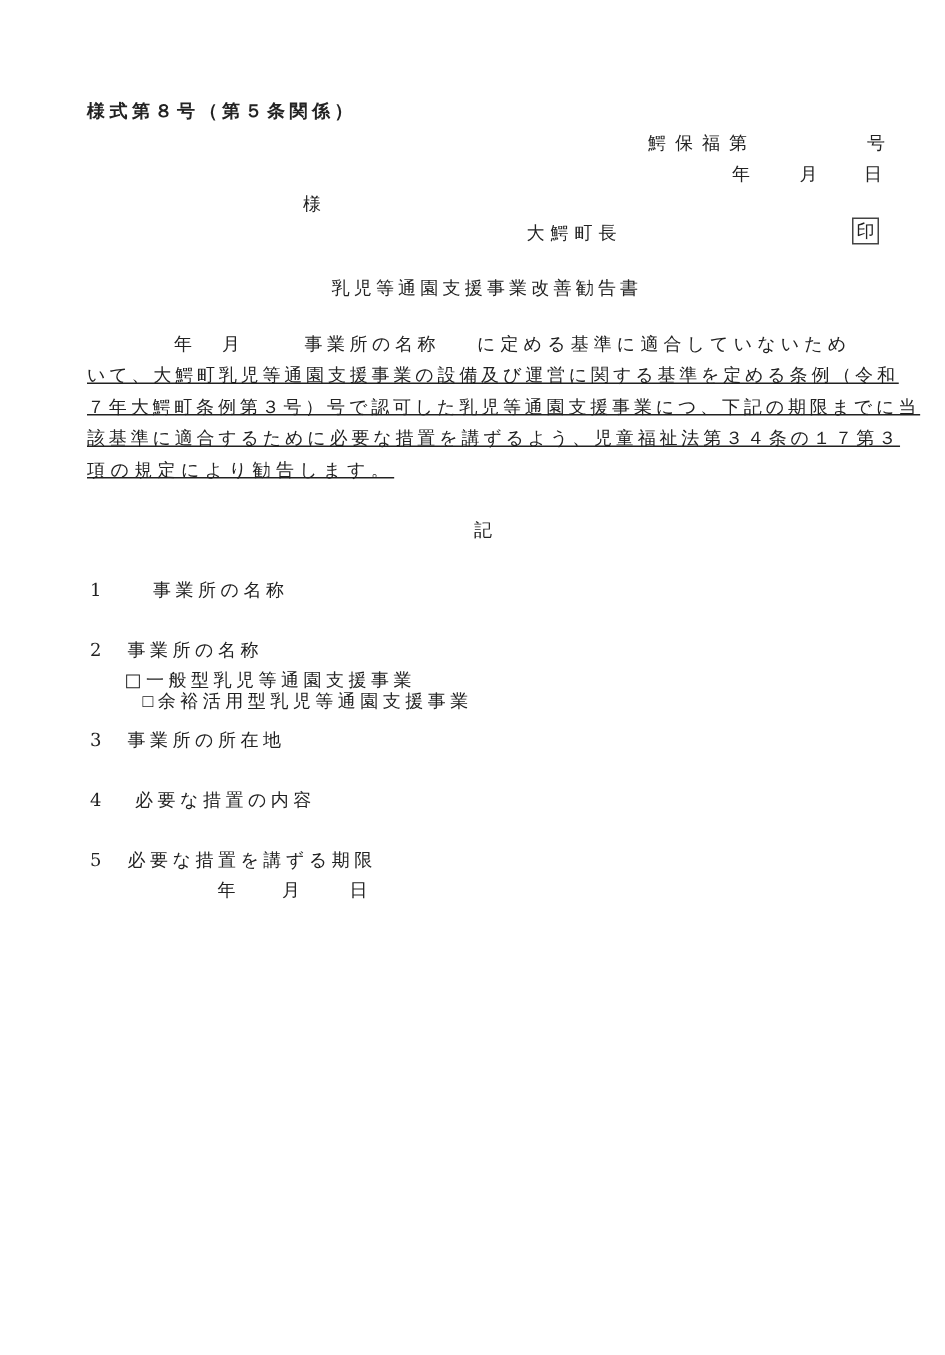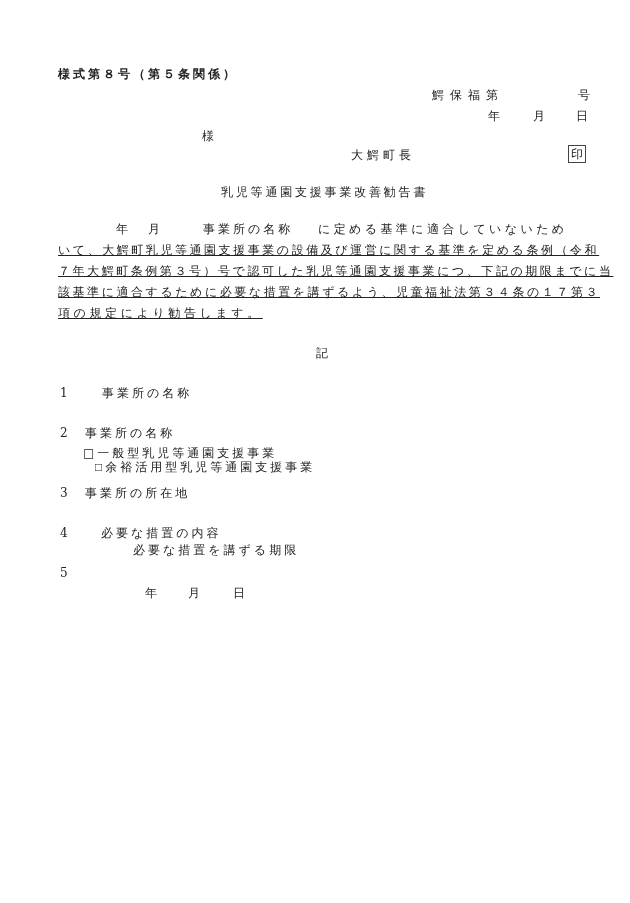--- a/index.html
+++ b/index.html
@@ -57,21 +57,21 @@
 
     <div class="abs" style="left:60px; top:426px;">2</div>
     <div class="abs" style="left:85px; top:426px;">事業所の名称</div>
     <div class="abs" style="left:83px; top:446px;">□一般型乳児等通園支援事業</div>
     <div class="abs" style="left:95px; top:461px;font-family:Liberation Mono, monospace;">□余裕活用型乳児等通園支援事業</div>
 
     <div class="abs" style="left:60px; top:486px;">3</div>
     <div class="abs" style="left:85px; top:486px;">事業所の所在地</div>
 
     <div class="abs" style="left:60px; top:526px;">4</div>
-    <div class="abs" style="left:101px; top:526px;text-align:right;">必要な措置の内容</div>
+    <div class="abs" style="left:90px; top:526px;text-align:right;">必要な措置の内容</div>
 
     <div class="abs" style="left:60px; top:566px;">5</div>
-    <div class="abs" style="left:85px; top:543px;margin-left:48px;">必要な措置を講ずる期限</div>
+    <div class="abs" style="left:85px; top:566px;">必要な措置を講ずる期限</div>
     <div class="abs" style="left:145px; top:586px;">年</div>
     <div class="abs" style="left:188px; top:586px;">月</div>
     <div class="abs" style="left:233px; top:586px;">日</div>
   </div>
 </div>
 
 </body></html>

